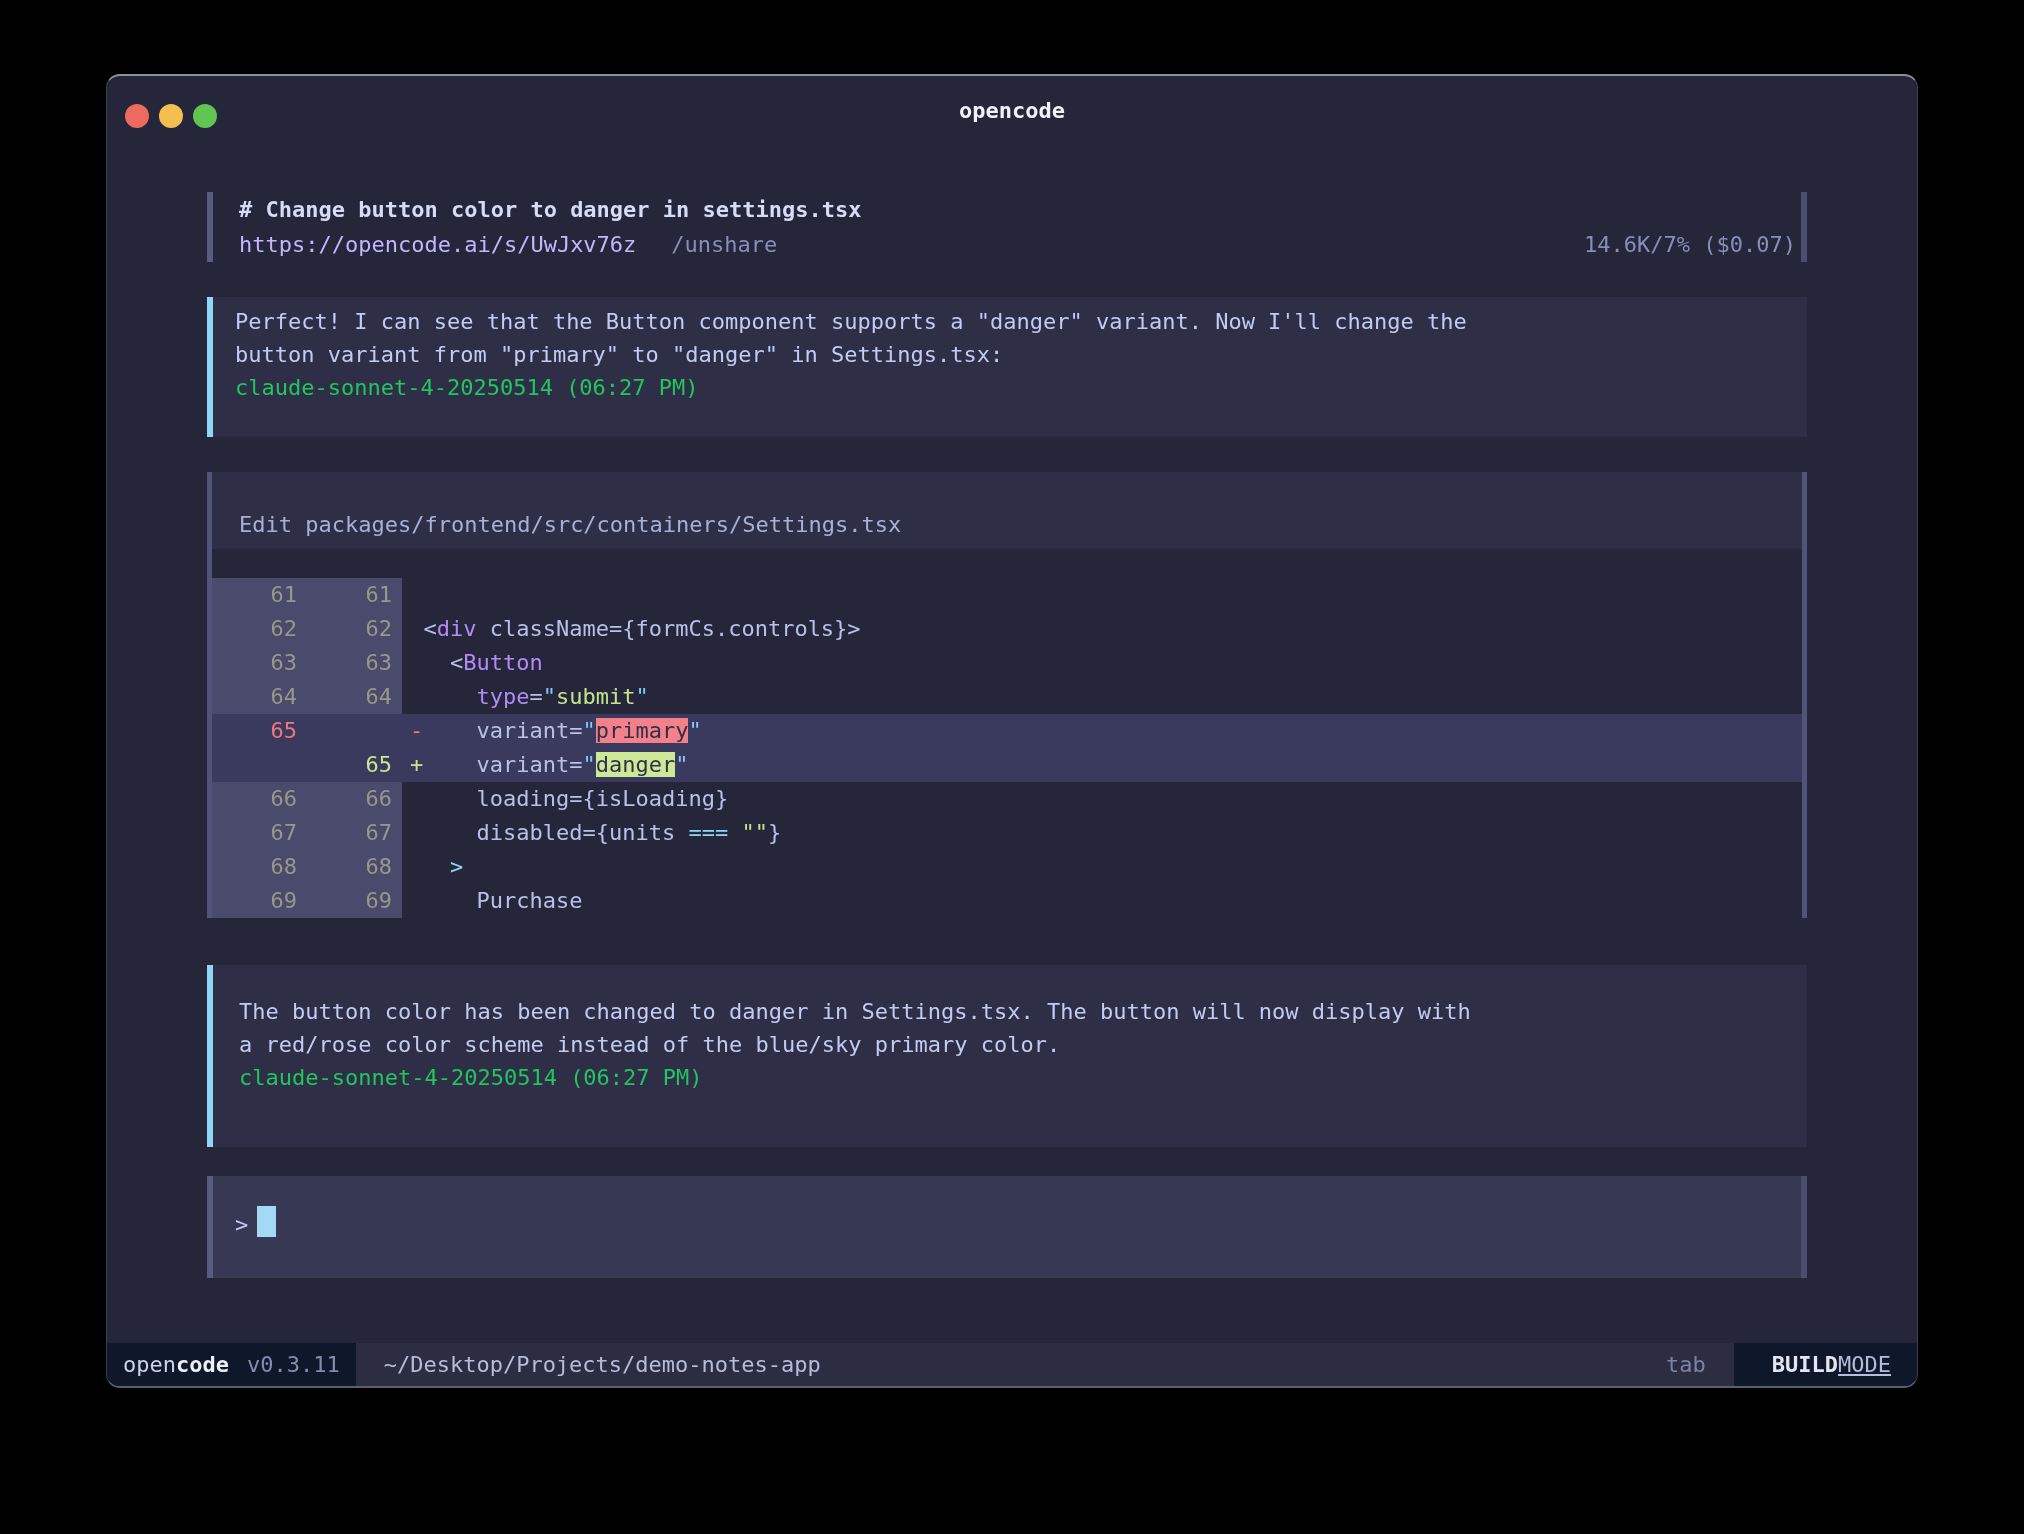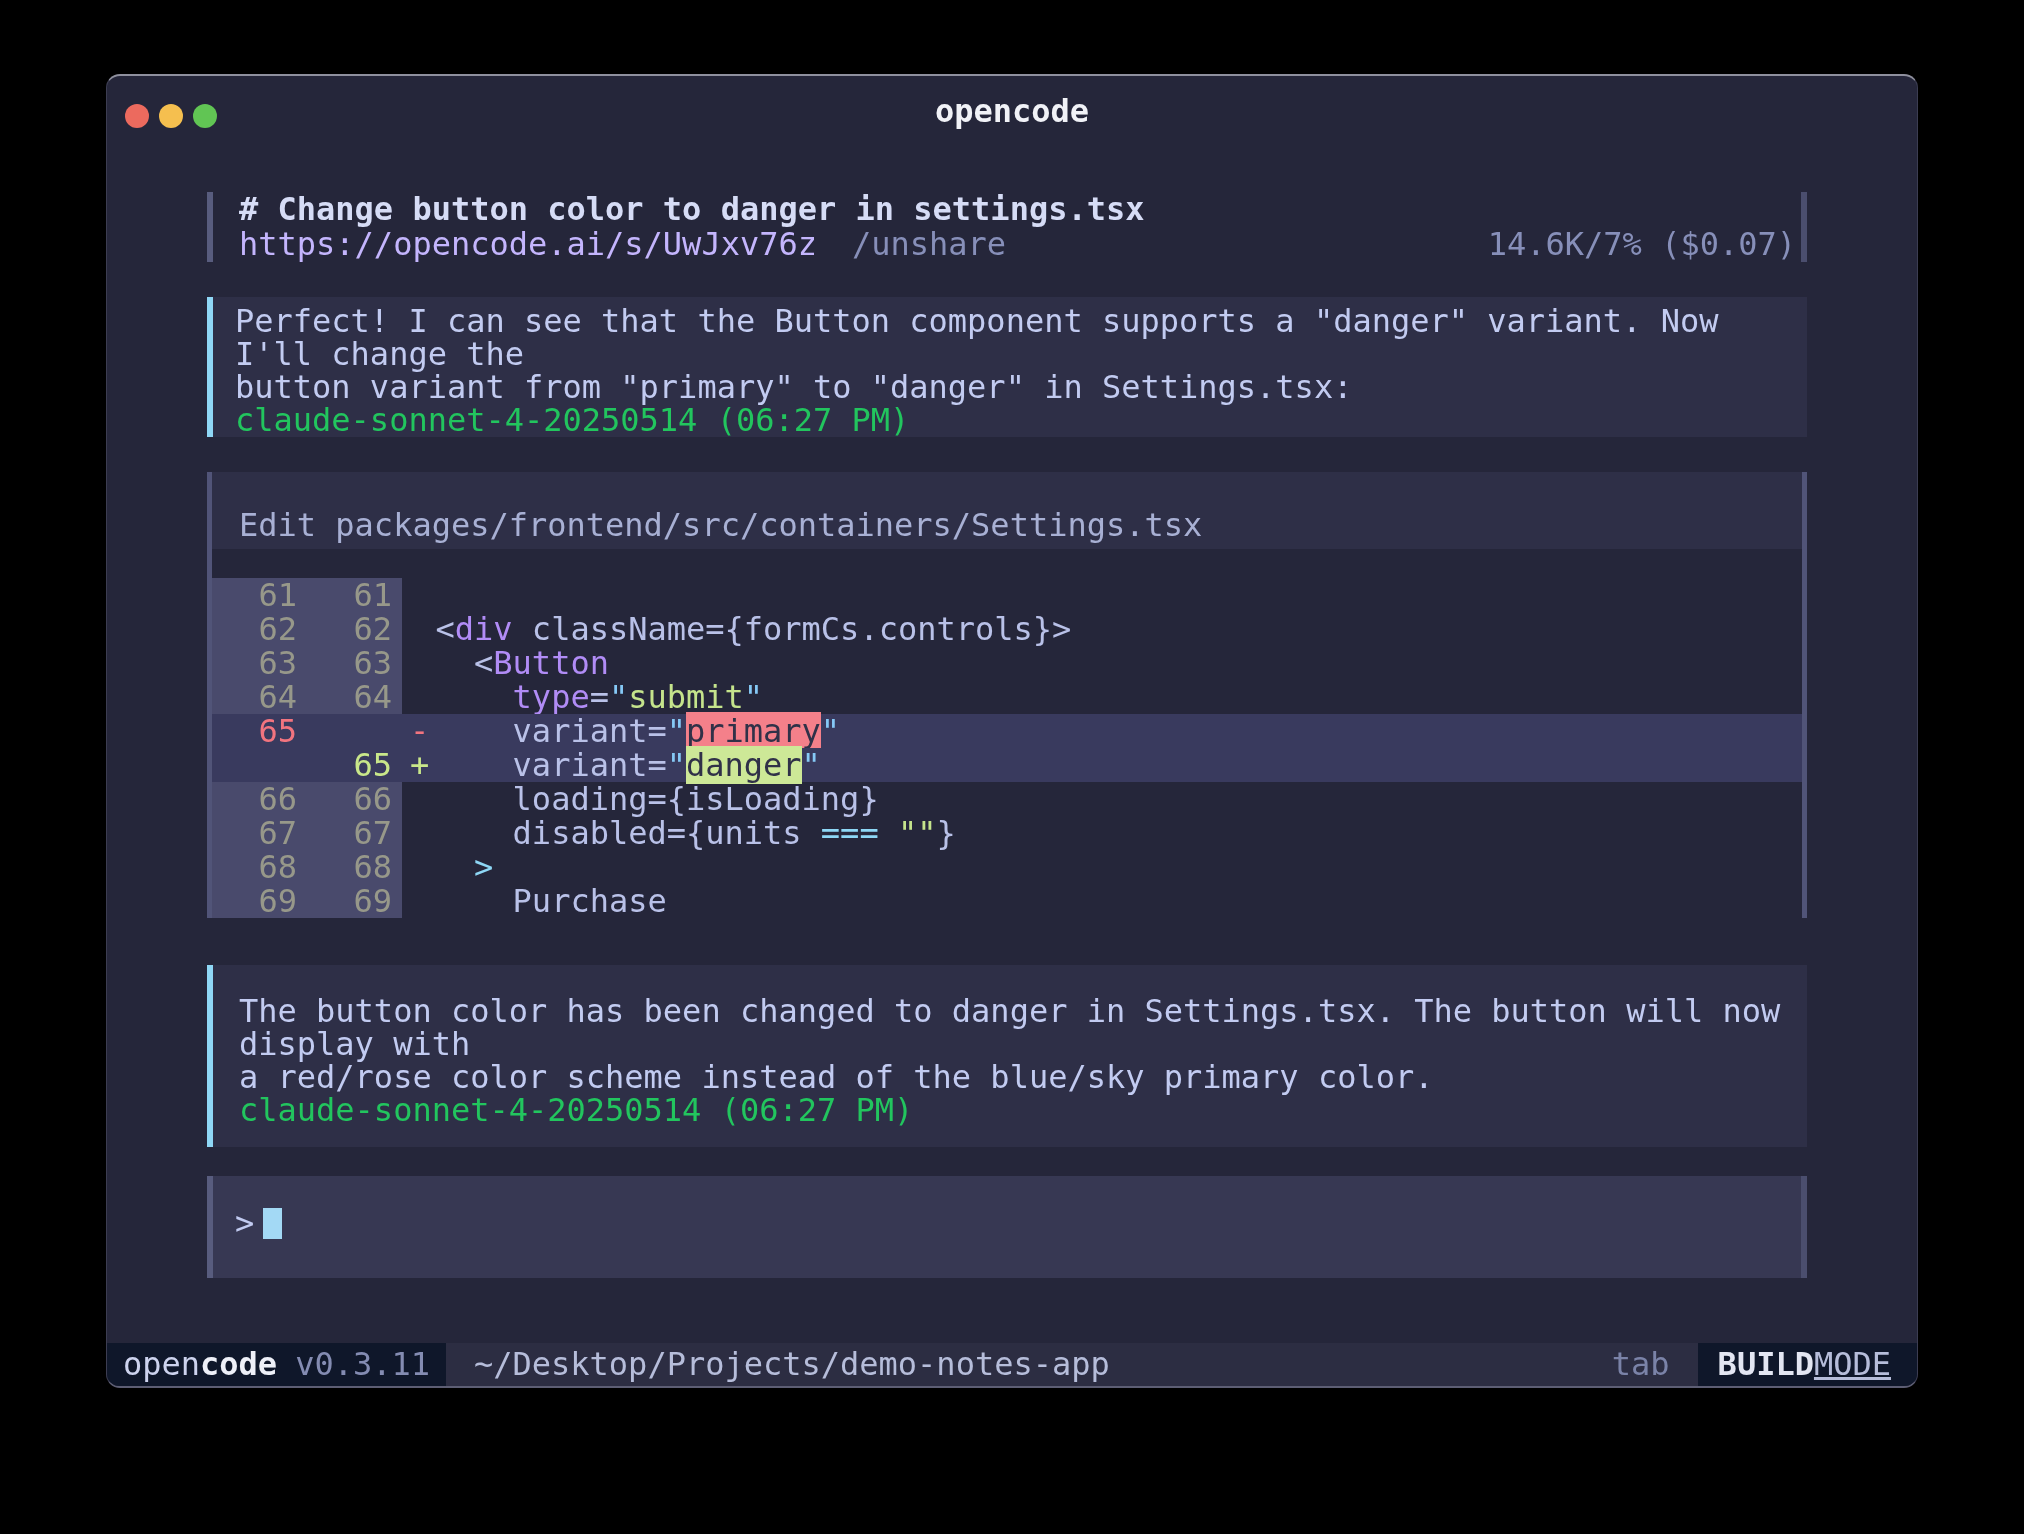--- a/index.html
+++ b/index.html
@@ -1,17 +1,17 @@
 <!DOCTYPE html>
 <html><head>
 <meta charset="utf-8">
 <style>
   html,body{margin:0;padding:0;background:#000;}
   .stage{position:relative;width:2024px;height:1534px;background:#000;overflow:hidden;
-         font-family:"DejaVu Sans Mono","Liberation Mono",monospace;font-size:32px;color:#c2cbf1;}
+         font-family:"DejaVu Sans Mono","Liberation Mono",monospace;font-size:22px;color:#c2cbf1;}
   .window{position:absolute;left:106px;top:74px;width:1812px;height:1314px;background:#25263a;
           border-radius:14px;overflow:hidden;border:1px solid #3c3d52;border-top:2px solid #8f909e;
           border-bottom:2px solid #5d5e74;box-sizing:border-box;}
   
   .titlebar{position:absolute;left:0;top:0;width:100%;height:70px;}
   .titlebar .title{position:absolute;left:0;top:0;width:100%;height:70px;line-height:70px;
                    text-align:center;font-weight:bold;color:#f1f2f7;}
   .tl{position:absolute;top:28px;width:24px;height:24px;border-radius:50%;}
   .tl.red{left:18px;background:#ec6a5e;} .tl.yellow{left:52px;background:#f5bf4f;} .tl.green{left:86px;background:#61c554;}
   
@@ -59,21 +59,21 @@
   .hint-key{color:#c2cbf1;} .hint-dim{color:#7f87ae;}
   
   .statusbar{position:absolute;left:0;bottom:0;width:100%;height:43px;background:#2c2d42;
              display:flex;align-items:stretch;line-height:43px;}
   .chip{background:#0f172a;padding:0 16px;white-space:pre;}
   .sb-open{color:#cdd3ee;} .sb-code{font-weight:bold;color:#eef0f8;} .sb-ver{color:#848cb2;margin-left:18px;}
   .sb-cwd{color:#b6bdda;margin-left:28px;white-space:pre;}
   .sb-fill{flex:1;}
   .sb-tab{color:#7b83a8;margin-right:28px;}
   .chip.mode{padding:0 26px 0 20px;}
-  .sb-build{font-weight:bold;color:#e3e6f2;} .sb-mode{color:#b6bdda;text-decoration:underline;}
+  .sb-build{font-weight:bold;color:#e3e6f2;margin-left:18px;} .sb-mode{color:#b6bdda;text-decoration:underline;}
 </style>
 </head>
 <body>
 
 <div class="stage">
   <div class="window">
 
     <div class="titlebar">
       <span class="tl red"></span>
       <span class="tl yellow"></span>

